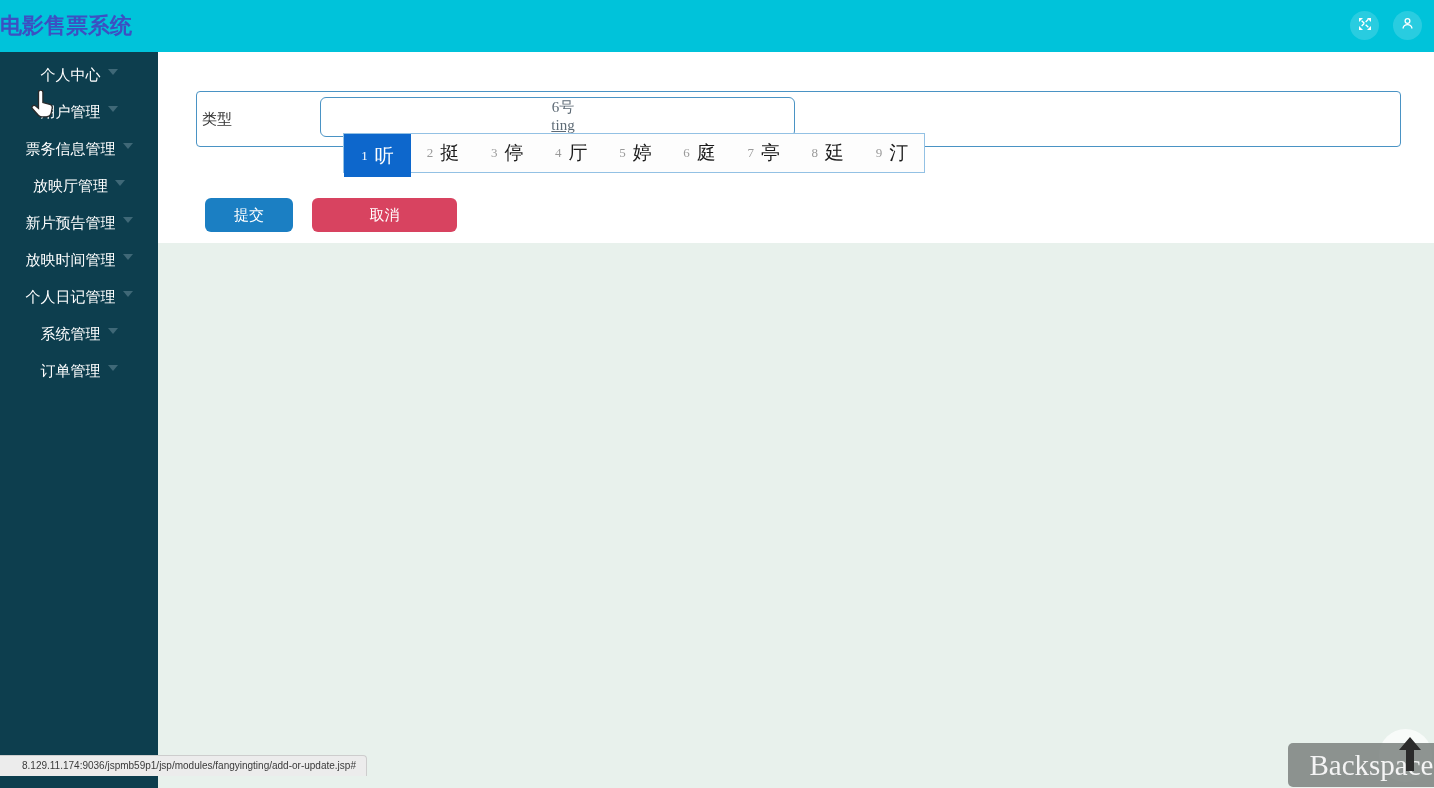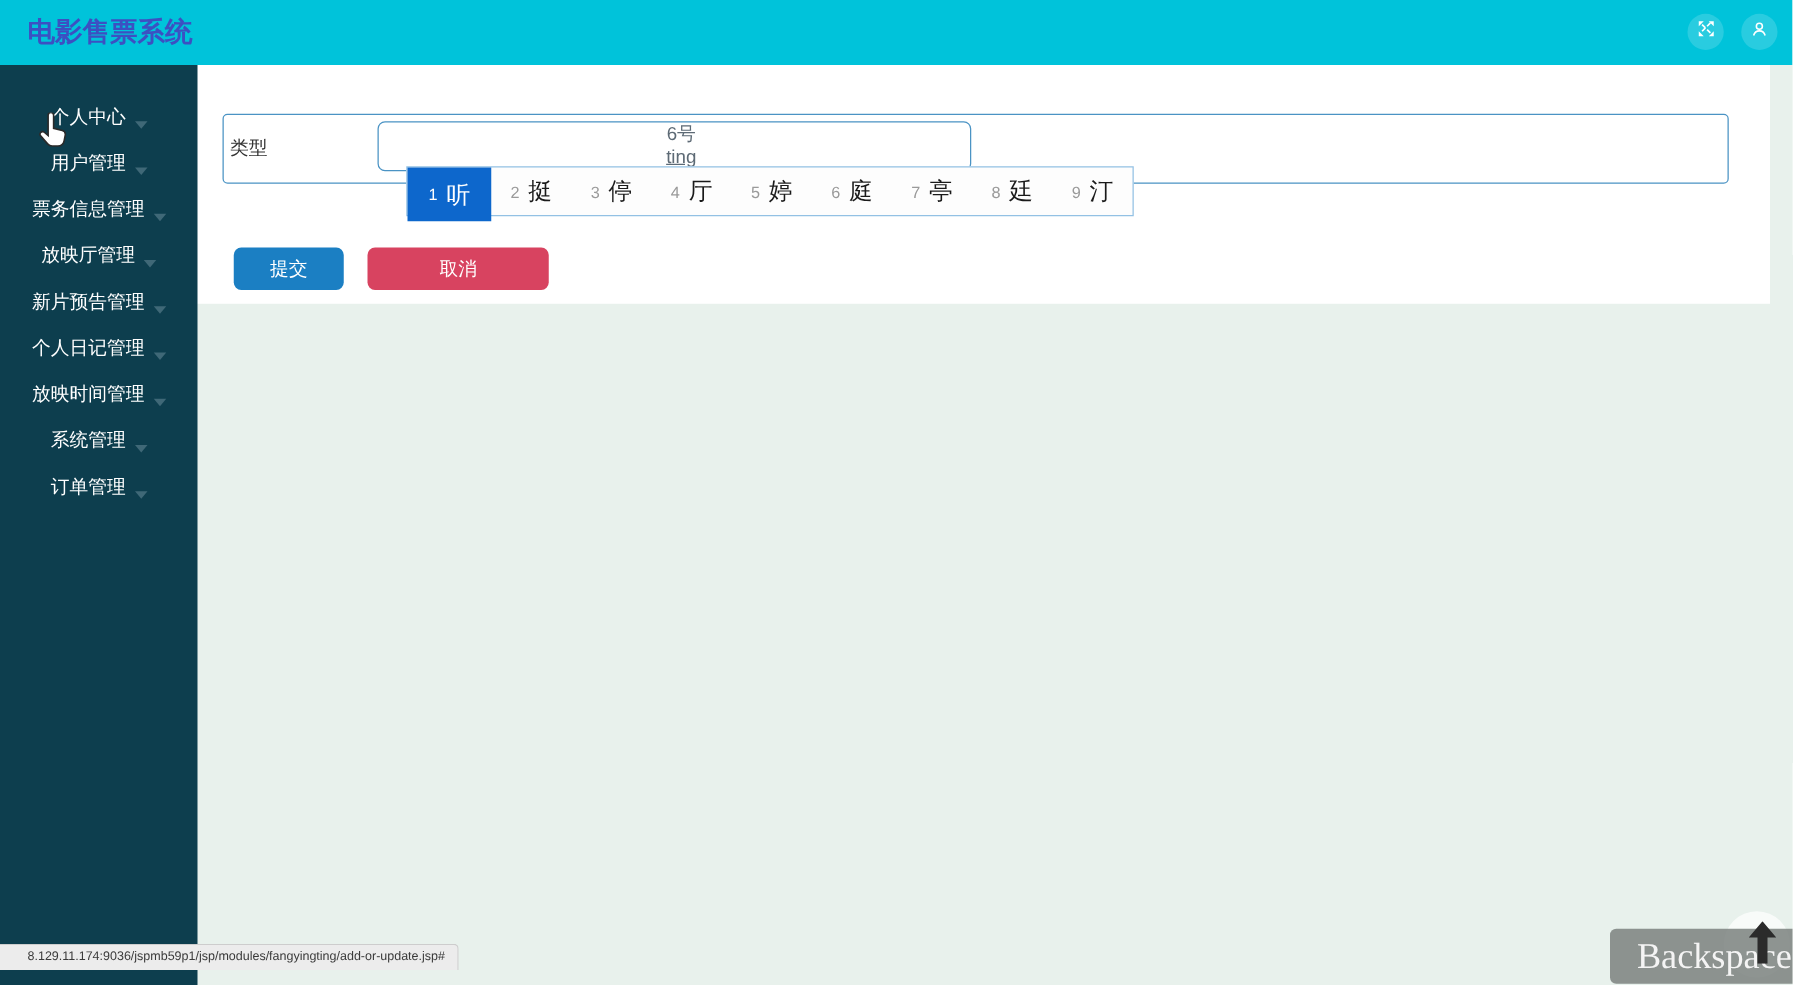--- a/index.html
+++ b/index.html
@@ -3,38 +3,38 @@
 <meta charset="utf-8">
 <style>
   * { margin:0; padding:0; box-sizing:border-box; }
   html,body { width:1434px; height:788px; overflow:hidden;
     font-family:"Liberation Sans","DejaVu Sans",sans-serif; }
   .stage { position:relative; width:1434px; height:788px; background:#e8f1ec; }
 
   
   .header { position:absolute; left:0; top:0; width:1434px; height:52px;
     background:#00c3da; display:flex; align-items:center; z-index:10; }
-  .header-title { margin-left:22px; font-size:22px; font-weight:bold; color:#3c50c2; }
+  .header-title { margin-left:0; font-size:22px; font-weight:bold; color:#3c50c2; }
   .hicon { position:absolute; top:11px; width:29px; height:29px; border-radius:50%;
     background:rgba(255,255,255,0.16); display:flex; align-items:center; justify-content:center;
     cursor:pointer; }
   .hicon-fullscreen { left:1350px; }
   .hicon-user { left:1393px; }
 
   
   .sidebar { position:absolute; left:0; top:52px; width:158px; height:736px;
     background:#0d3e4e; z-index:5; }
   .menu { padding-top:14px; }
-  .menu-item { height:37px; display:flex; align-items:flex-end; justify-content:center;
+  .menu-item { height:37px; display:flex; align-items:flex-start; justify-content:center;
     gap:7px; color:#fff; font-size:15px; cursor:pointer; }
   .caret { width:0; height:0; border-left:5px solid transparent; border-right:5px solid transparent;
     border-top:6px solid #3f6877; margin-top:3px; }
 
   
-  .main { position:absolute; left:140px; top:52px; width:1276px; height:705px; }
+  .main { position:absolute; left:158px; top:52px; width:1276px; height:705px;font-family:Liberation Serif, serif; }
   .white-strip { position:absolute; left:0; top:0; width:1276px; height:191px; background:#ffffff; }
 
   .form-panel { position:absolute; left:38px; top:39px; width:1205px; height:56px;
     background:#fff; border:1px solid #4a93c4; border-radius:4px; }
   .type-label { position:absolute; left:44px; top:39px; height:56px; line-height:56px;
     font-size:15px; color:#333; }
   .type-input { position:absolute; left:162px; top:45px; width:475px; height:40px;
     background:#fff; border:1px solid #4a93c4; border-radius:6px; display:flex;
     align-items:center; padding-left:11px; font-size:15px; color:#5d6a75; cursor:text;flex-direction:column; }
   .composition { text-decoration:underline; }
@@ -114,25 +114,25 @@
       </div>
       <div class="menu-item">
         <span>放映厅管理</span>
         <i class="caret"></i>
       </div>
       <div class="menu-item">
         <span>新片预告管理</span>
         <i class="caret"></i>
       </div>
       <div class="menu-item">
+        <span>放映时间管理</span>
+        <i class="caret"></i>
+      </div>
+      <div class="menu-item">
         <span>个人日记管理</span>
-        <i class="caret"></i>
-      </div>
-      <div class="menu-item">
-        <span>放映时间管理</span>
         <i class="caret"></i>
       </div>
       <div class="menu-item">
         <span>系统管理</span>
         <i class="caret"></i>
       </div>
       <div class="menu-item">
         <span>订单管理</span>
         <i class="caret"></i>
       </div>

